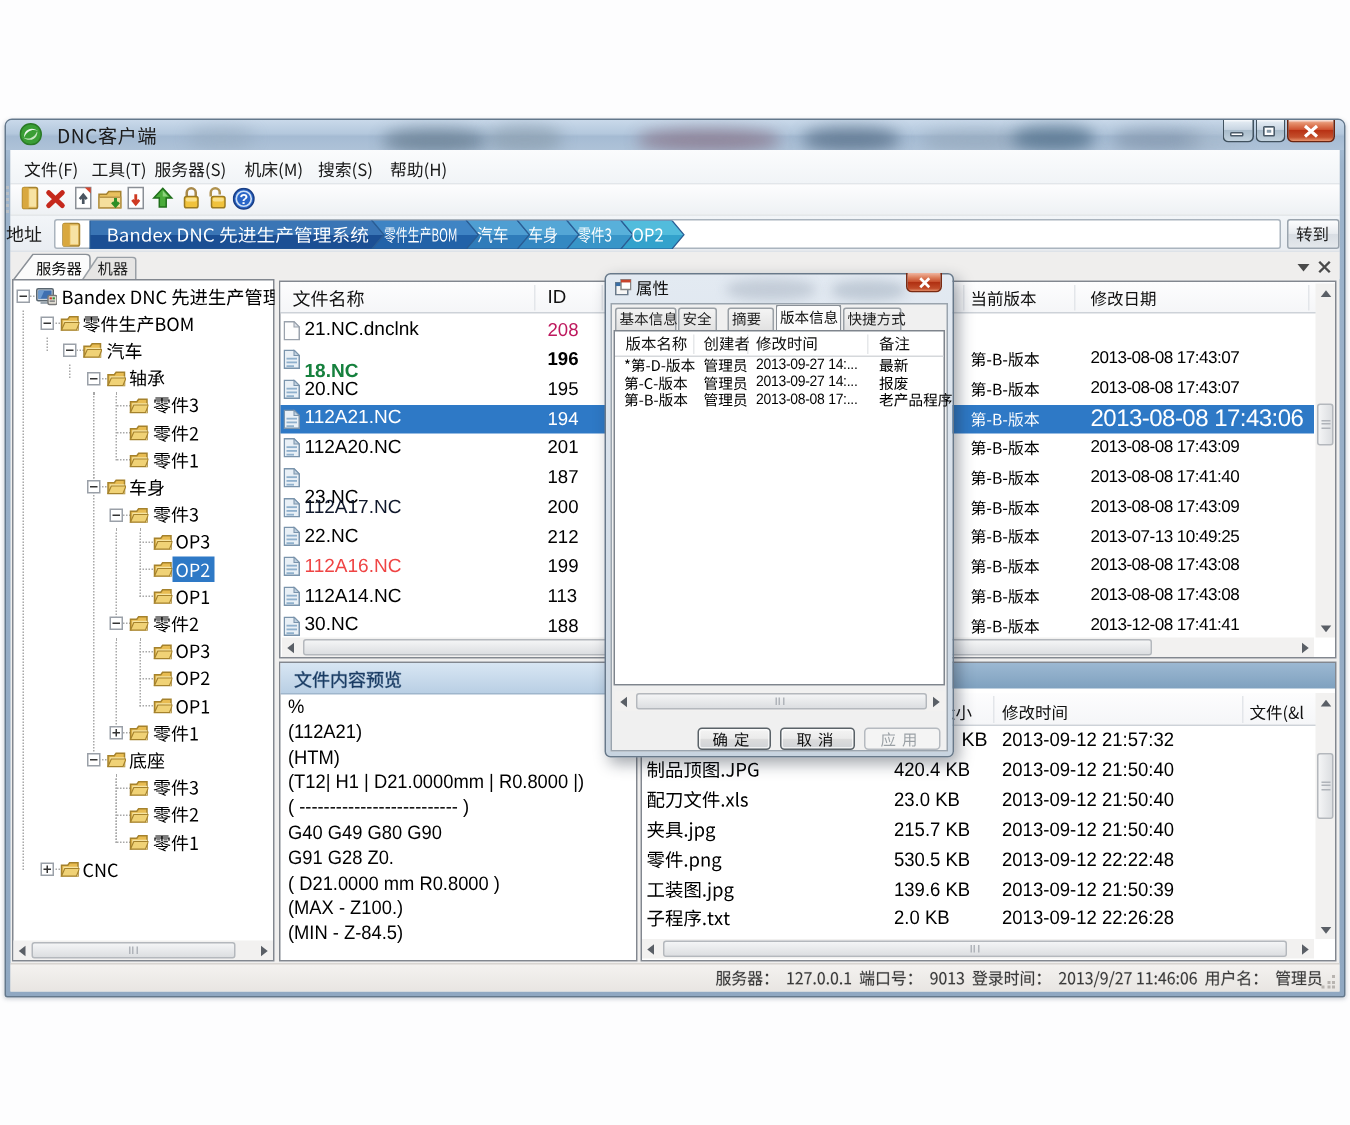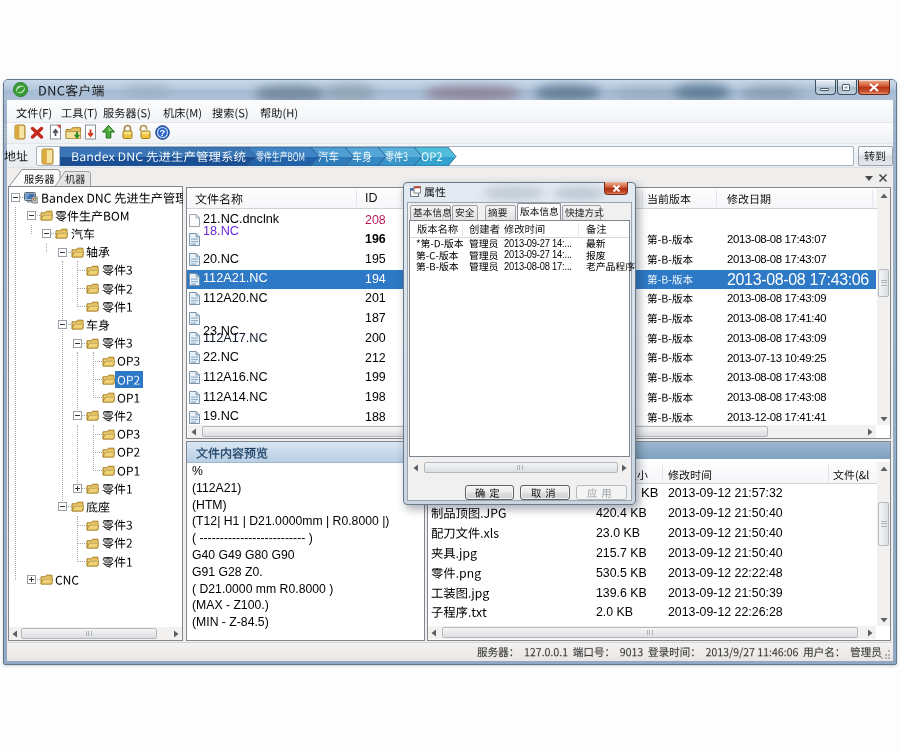--- a/index.html
+++ b/index.html
@@ -820,21 +820,21 @@
   </svg>
 <div style="position:absolute;left:203.0px;top:207.3px;font-size:12.7px;line-height:25px;font-weight:normal;color:#000;white-space:pre">21.NC.dnclnk</div>
 <div style="position:absolute;left:365.0px;top:207.6px;font-size:12.4px;line-height:25px;font-weight:normal;color:#be185d;white-space:pre">208</div>
 <svg style="position:absolute;left:189.0px;top:233.2px;" width="11" height="13">
     <path d="M0.5 0.5 L7 0.5 L10.5 4 L10.5 12.5 L0.5 12.5 Z" fill="#e9f0f6" stroke="#7a94ac"></path>
     <path d="M7 0.5 L7 4 L10.5 4 Z" fill="#c2d2e0" stroke="#7a94ac" stroke-width="0.7"></path>
     <rect x="2" y="5.5" width="7" height="1.2" fill="#8fb0cc"></rect>
     <rect x="2" y="8" width="7" height="1.2" fill="#8fb0cc"></rect>
     <rect x="2" y="10.5" width="5" height="1.2" fill="#8fb0cc"></rect>
   </svg>
-<div style="position:absolute;left:203.0px;top:219px;font-size:12.7px;line-height:25px;font-weight:normal;color:#6d28d9;white-space:pre">18.NC</div>
+<div style="position:absolute;left:203.0px;top:235px;font-size:12.7px;line-height:25px;font-weight:bold;color:#15803d;white-space:pre">18.NC</div>
 <div style="position:absolute;left:365.0px;top:227.3px;font-size:12.4px;line-height:25px;font-weight:bold;color:#000;white-space:pre">196</div>
 <svg style="position:absolute;left:647.0px;top:228.2px;overflow:hidden" width="49" height="23">
     <g fill="#000" transform="translate(0,15.58) scale(0.01060,-0.01060)">
       <use href="#g68" x="0"></use>
       <use href="#g69" x="1000"></use>
       <use href="#g28" x="1347"></use>
       <use href="#g69" x="2004"></use>
       <use href="#g62" x="2351"></use>
       <use href="#g63" x="3351"></use>
     </g>
@@ -960,61 +960,61 @@
     </g>
   </svg>
 <div style="position:absolute;left:727.0px;top:346.5px;font-size:11.4px;line-height:23px;font-weight:normal;color:#000;white-space:pre;letter-spacing:-0.35px">2013-07-13 10:49:25</div>
 <svg style="position:absolute;left:189.0px;top:371.1px;" width="11" height="13">
     <path d="M0.5 0.5 L7 0.5 L10.5 4 L10.5 12.5 L0.5 12.5 Z" fill="#e9f0f6" stroke="#7a94ac"></path>
     <path d="M7 0.5 L7 4 L10.5 4 Z" fill="#c2d2e0" stroke="#7a94ac" stroke-width="0.7"></path>
     <rect x="2" y="5.5" width="7" height="1.2" fill="#8fb0cc"></rect>
     <rect x="2" y="8" width="7" height="1.2" fill="#8fb0cc"></rect>
     <rect x="2" y="10.5" width="5" height="1.2" fill="#8fb0cc"></rect>
   </svg>
-<div style="position:absolute;left:203.0px;top:364.9px;font-size:12.7px;line-height:25px;font-weight:normal;color:#000000;white-space:pre">112A16.NC</div>
+<div style="position:absolute;left:203.0px;top:364.9px;font-size:12.7px;line-height:25px;font-weight:normal;color:#ef4444;white-space:pre">112A16.NC</div>
 <div style="position:absolute;left:365.0px;top:365.2px;font-size:12.4px;line-height:25px;font-weight:normal;color:#000;white-space:pre">199</div>
 <svg style="position:absolute;left:647.0px;top:366.1px;overflow:hidden" width="49" height="23">
     <g fill="#000" transform="translate(0,15.58) scale(0.01060,-0.01060)">
       <use href="#g68" x="0"></use>
       <use href="#g69" x="1000"></use>
       <use href="#g28" x="1347"></use>
       <use href="#g69" x="2004"></use>
       <use href="#g62" x="2351"></use>
       <use href="#g63" x="3351"></use>
     </g>
   </svg>
 <div style="position:absolute;left:727.0px;top:366.2px;font-size:11.4px;line-height:23px;font-weight:normal;color:#000;white-space:pre;letter-spacing:-0.35px">2013-08-08 17:43:08</div>
 <svg style="position:absolute;left:189.0px;top:390.8px;" width="11" height="13">
     <path d="M0.5 0.5 L7 0.5 L10.5 4 L10.5 12.5 L0.5 12.5 Z" fill="#e9f0f6" stroke="#7a94ac"></path>
     <path d="M7 0.5 L7 4 L10.5 4 Z" fill="#c2d2e0" stroke="#7a94ac" stroke-width="0.7"></path>
     <rect x="2" y="5.5" width="7" height="1.2" fill="#8fb0cc"></rect>
     <rect x="2" y="8" width="7" height="1.2" fill="#8fb0cc"></rect>
     <rect x="2" y="10.5" width="5" height="1.2" fill="#8fb0cc"></rect>
   </svg>
 <div style="position:absolute;left:203.0px;top:384.6px;font-size:12.7px;line-height:25px;font-weight:normal;color:#000;white-space:pre">112A14.NC</div>
-<div style="position:absolute;left:365.0px;top:384.9px;font-size:12.4px;line-height:25px;font-weight:normal;color:#000;white-space:pre">198</div>
+<div style="position:absolute;left:365.0px;top:384.9px;font-size:12.4px;line-height:25px;font-weight:normal;color:#000;white-space:pre">113</div>
 <svg style="position:absolute;left:647.0px;top:385.8px;overflow:hidden" width="49" height="23">
     <g fill="#000" transform="translate(0,15.58) scale(0.01060,-0.01060)">
       <use href="#g68" x="0"></use>
       <use href="#g69" x="1000"></use>
       <use href="#g28" x="1347"></use>
       <use href="#g69" x="2004"></use>
       <use href="#g62" x="2351"></use>
       <use href="#g63" x="3351"></use>
     </g>
   </svg>
 <div style="position:absolute;left:727.0px;top:385.9px;font-size:11.4px;line-height:23px;font-weight:normal;color:#000;white-space:pre;letter-spacing:-0.35px">2013-08-08 17:43:08</div>
 <svg style="position:absolute;left:189.0px;top:410.5px;" width="11" height="13">
     <path d="M0.5 0.5 L7 0.5 L10.5 4 L10.5 12.5 L0.5 12.5 Z" fill="#e9f0f6" stroke="#7a94ac"></path>
     <path d="M7 0.5 L7 4 L10.5 4 Z" fill="#c2d2e0" stroke="#7a94ac" stroke-width="0.7"></path>
     <rect x="2" y="5.5" width="7" height="1.2" fill="#8fb0cc"></rect>
     <rect x="2" y="8" width="7" height="1.2" fill="#8fb0cc"></rect>
     <rect x="2" y="10.5" width="5" height="1.2" fill="#8fb0cc"></rect>
   </svg>
-<div style="position:absolute;left:203.0px;top:404.3px;font-size:12.7px;line-height:25px;font-weight:normal;color:#000;white-space:pre">19.NC</div>
+<div style="position:absolute;left:203.0px;top:404.3px;font-size:12.7px;line-height:25px;font-weight:normal;color:#000;white-space:pre">30.NC</div>
 <div style="position:absolute;left:365.0px;top:404.6px;font-size:12.4px;line-height:25px;font-weight:normal;color:#000;white-space:pre">188</div>
 <svg style="position:absolute;left:647.0px;top:405.5px;overflow:hidden" width="49" height="23">
     <g fill="#000" transform="translate(0,15.58) scale(0.01060,-0.01060)">
       <use href="#g68" x="0"></use>
       <use href="#g69" x="1000"></use>
       <use href="#g28" x="1347"></use>
       <use href="#g69" x="2004"></use>
       <use href="#g62" x="2351"></use>
       <use href="#g63" x="3351"></use>
     </g>

